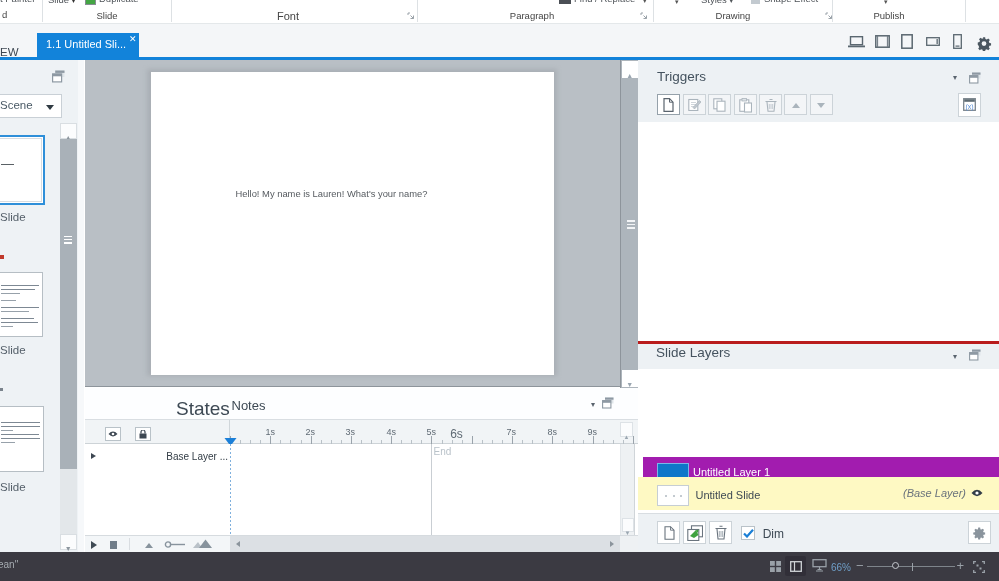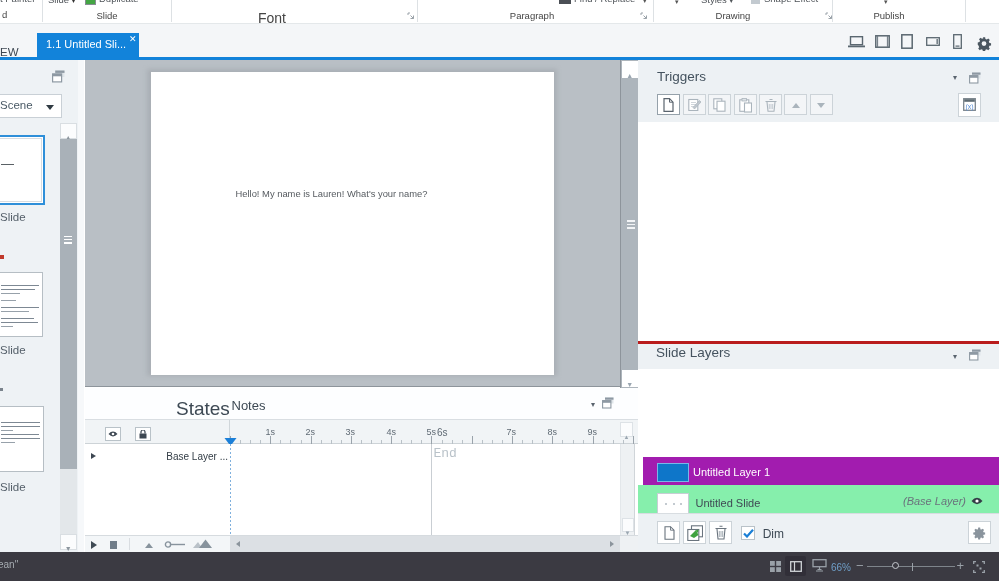--- a/index.html
+++ b/index.html
@@ -29,21 +29,21 @@
   <div class="abs" style="left:559px;top:-3px;width:12px;height:7px;background:#4b4f55;"></div>
   <div class="abs" style="left:574px;top:-7.5px;font-size:9.5px;color:#50555a;">Find / Replace</div>
   <div class="abs" style="left:643px;top:-3px;font-size:7px;color:#555;">▾</div>
   <div class="abs" style="left:675px;top:-2px;font-size:7px;color:#555;">▾</div>
   <div class="abs" style="left:701px;top:-6.5px;font-size:9.5px;color:#50555a;">Styles <span style="font-size:7px;">▾</span></div>
   <div class="abs" style="left:751px;top:-3px;width:9px;height:7px;background:#c3cad0;"></div>
   <div class="abs" style="left:764px;top:-7.5px;font-size:9.5px;color:#50555a;">Shape Effect</div>
   <div class="abs" style="left:884px;top:-2px;font-size:7px;color:#555;">▾</div>
 
   <div class="abs" style="left:77px;top:10px;width:60px;text-align:center;font-size:9.5px;color:#454545;">Slide</div>
-  <div class="abs" style="left:258px;top:10px;width:60px;text-align:left;font-size:14px;color:#454545;">Font</div>
+  <div class="abs" style="left:258px;top:10px;width:60px;text-align:center;font-size:11px;color:#454545;">Font</div>
   <div class="abs" style="left:502px;top:10px;width:60px;text-align:center;font-size:9.5px;color:#454545;">Paragraph</div>
   <div class="abs" style="left:703px;top:10px;width:60px;text-align:center;font-size:9.5px;color:#454545;">Drawing</div>
   <div class="abs" style="left:859px;top:10px;width:60px;text-align:center;font-size:9.5px;color:#454545;">Publish</div>
 
   <svg class="ico" style="left:407px;top:12px;" width="8" height="8" viewBox="0 0 8 8">
       <path d="M1 3 L1 1 L3 1" fill="none" stroke="#9aa2a9" stroke-width="1"></path>
       <path d="M3.5 3.5 L6.5 6.5 M6.5 3.5 L6.5 6.5 L3.5 6.5" fill="none" stroke="#9aa2a9" stroke-width="1"></path>
     </svg>
   <svg class="ico" style="left:640px;top:12px;" width="8" height="8" viewBox="0 0 8 8">
       <path d="M1 3 L1 1 L3 1" fill="none" stroke="#9aa2a9" stroke-width="1"></path>
@@ -191,36 +191,36 @@
     <div class="abs" style="left:144px;top:0;width:1px;height:24.5px;background:#d0d6da;"></div>
 
     <div class="abs" style="left:145.2px;top:20px;width:405px;height:4.5px;background:repeating-linear-gradient(to right,#b9c1c7 0 1px,transparent 1px 10.075px);"></div>
     <div class="abs" style="left:145.2px;top:16.5px;width:405px;height:8px;background:repeating-linear-gradient(to right,#9aa3ab 0 1px,transparent 1px 40.3px);"></div>
 
     <div class="abs" style="left:151px;top:7px;width:39px;text-align:right;font-size:9px;color:#5f6a74;">1s</div>
     <div class="abs" style="left:191px;top:7px;width:39px;text-align:right;font-size:9px;color:#5f6a74;">2s</div>
     <div class="abs" style="left:231px;top:7px;width:39px;text-align:right;font-size:9px;color:#5f6a74;">3s</div>
     <div class="abs" style="left:272px;top:7px;width:39px;text-align:right;font-size:9px;color:#5f6a74;">4s</div>
     <div class="abs" style="left:312px;top:7px;width:39px;text-align:right;font-size:9px;color:#5f6a74;">5s</div>
-    <div class="abs" style="left:352px;top:7px;width:39px;text-align:left;font-size:10px;color:#5f6a74;">6s</div>
+    <div class="abs" style="left:352px;top:7px;width:39px;text-align:center;font-size:12px;color:#5f6a74;">6s</div>
     <div class="abs" style="left:392px;top:7px;width:39px;text-align:right;font-size:9px;color:#5f6a74;">7s</div>
     <div class="abs" style="left:433px;top:7px;width:39px;text-align:right;font-size:9px;color:#5f6a74;">8s</div>
     <div class="abs" style="left:473px;top:7px;width:39px;text-align:right;font-size:9px;color:#5f6a74;">9s</div>
 
     <svg class="ico" style="left:139px;top:18px;" width="13" height="8" viewBox="0 0 13 8">
         <path d="M0.5 0 H12.5 L6.5 8 Z" fill="#1b7fd8"></path>
       </svg>
 
     <div class="abs" style="left:535px;top:2px;width:13px;height:15px;background:#fbfcfd;border:1px solid #dde2e6;text-align:center;"><span style="font-size:6px;color:#9aa6b0;position:relative;top:2px;">▲</span></div>
   </div>
 
   <div class="abs" style="left:0;top:56px;width:553px;height:91px;background:#fff;">
     <div class="abs" style="left:144.5px;top:0;width:1px;height:91px;background-image:linear-gradient(to bottom,#7fb0dd 50%,rgba(255,255,255,0) 50%);background-size:1px 4px;"></div>
     <div class="abs" style="left:346px;top:0;width:1px;height:91px;background:#c9ced3;"></div>
-    <div class="abs" style="left:348.5px;top:1.5px;font-size:13px;color:#b9c2c9;font-family:Liberation Mono, monospace;">End</div>
+    <div class="abs" style="left:348.5px;top:1.5px;font-size:10px;color:#b9c2c9;">End</div>
     <div class="abs" style="left:6px;top:9px;width:0;height:0;border-left:5px solid #3d4752;border-top:3.5px solid transparent;border-bottom:3.5px solid transparent;"></div>
     <div class="abs" style="left:0;top:7px;width:143px;text-align:right;font-size:10px;color:#333d46;">Base Layer ...</div>
 
     <div class="abs" style="left:534.5px;top:0;width:14.8px;height:91px;background:#eef1f3;border-left:1px solid #e3e7ea;">
       <div class="abs" style="left:1px;top:74px;width:12px;height:14px;background:#fbfcfd;border:1px solid #dde2e6;text-align:center;"><span style="font-size:6px;color:#9aa6b0;position:relative;top:2px;">▼</span></div>
     </div>
     <div class="abs" style="left:549.3px;top:0;width:1px;height:91px;background:#d0d5d9;"></div>
   </div>
 
   <div class="abs" style="left:0;top:147px;width:553px;height:17px;background:#f3f6f8;border-top:1px solid #d6dbdf;">
@@ -319,21 +319,21 @@
         <rect x="0.6" y="3.6" width="8.3" height="7.4" fill="#fff" stroke="#8e99a3" stroke-width="1.1"></rect>
         <rect x="0.6" y="3.6" width="8.3" height="2.2" fill="#8e99a3"></rect>
       </svg>
   </div>
 
   <div class="abs" style="left:0;top:309px;width:361px;height:144px;background:#fff;">
     <div class="abs" style="left:4.5px;top:88px;width:356.5px;height:45px;background:#a21caf;">
       <div class="abs" style="left:14.5px;top:5.5px;width:31.5px;height:19.5px;background:#0e76c9;border:1px solid #7ab5e8;"></div>
       <div class="abs" style="left:50.5px;top:8.5px;font-size:11px;color:#fff;">Untitled Layer 1</div>
     </div>
-    <div class="abs" style="left:0;top:116px;width:361px;height:33px;background:#86efac;">
+    <div class="abs" style="left:0;top:108px;width:361px;height:33px;background:#fef9c3;">
       <div class="abs" style="left:19px;top:8px;width:31.5px;height:20.5px;background:#fff;border:1px solid #c6ced4;">
         <div class="abs" style="left:7px;top:9px;width:1.5px;height:1.5px;background:#c3cad0;"></div>
         <div class="abs" style="left:15px;top:9px;width:1.5px;height:1.5px;background:#c3cad0;"></div>
         <div class="abs" style="left:22px;top:9px;width:1.5px;height:1.5px;background:#c3cad0;"></div>
       </div>
       <div class="abs" style="left:57.5px;top:12px;font-size:11px;color:#3f4a54;">Untitled Slide</div>
       <div class="abs" style="left:265px;top:10px;font-size:11px;font-style:italic;color:#6a737c;">(Base Layer)</div>
       <svg class="ico" style="left:333px;top:11.5px;" width="12" height="8" viewBox="0 0 12 8">
           <path d="M0.5 4 Q6 -2.5 11.5 4 Q6 10.5 0.5 4 Z" fill="#333d46"></path>
           <circle cx="6" cy="4" r="1.6" fill="#fff"></circle>

